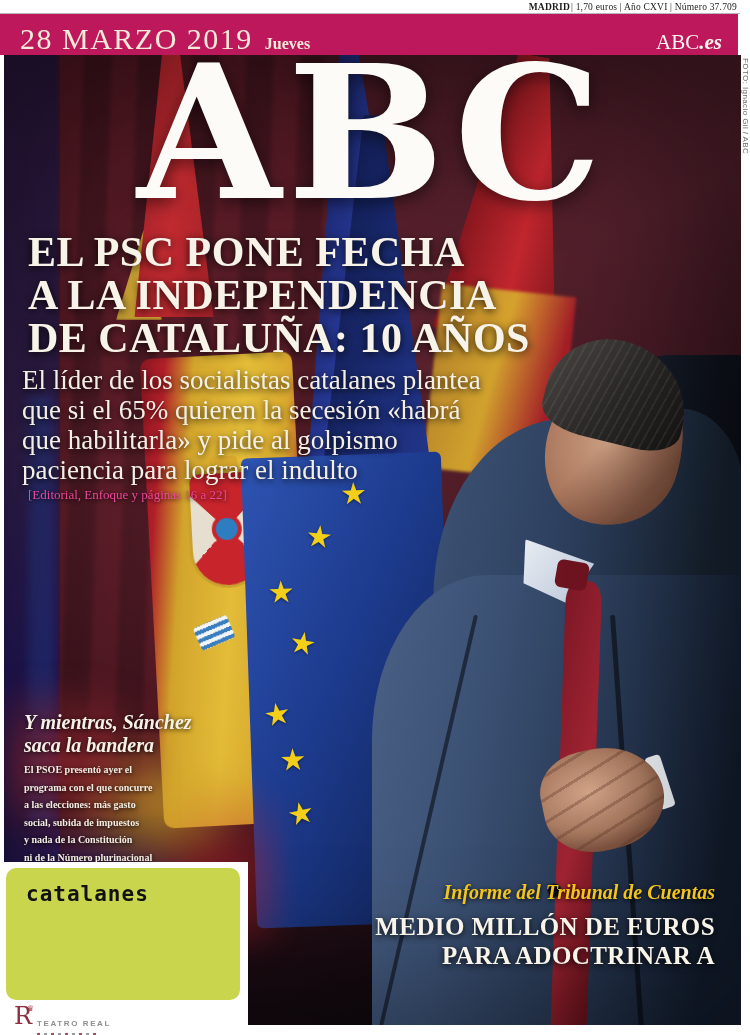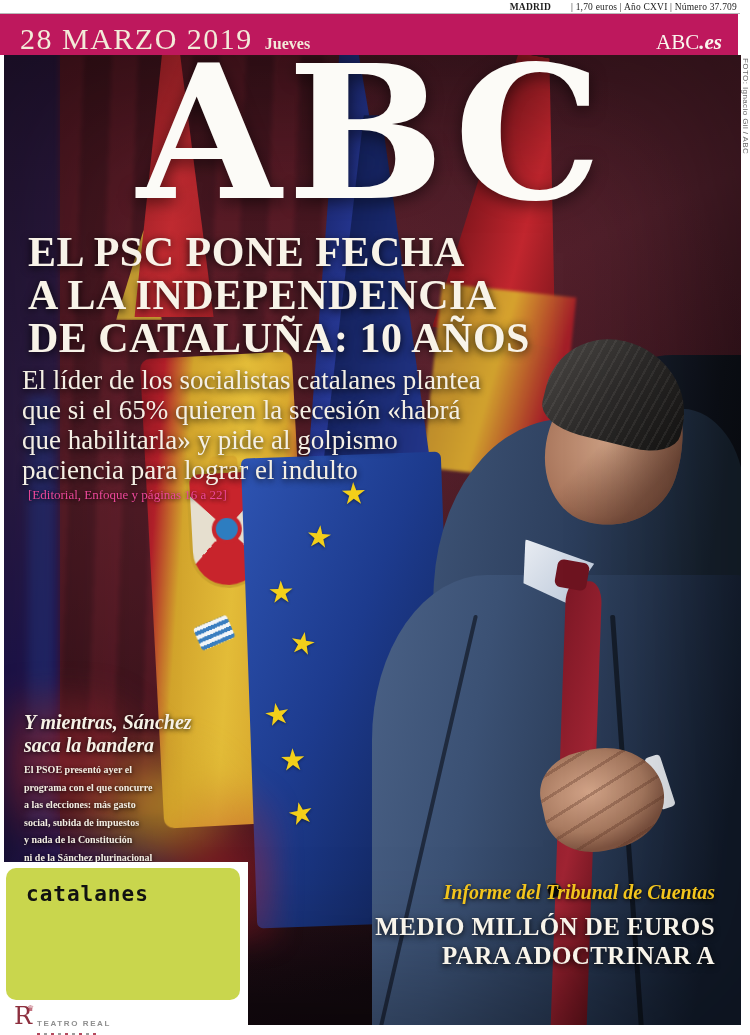--- a/index.html
+++ b/index.html
@@ -1,21 +1,21 @@
 <!DOCTYPE html>
 <html><head>
 <meta charset="utf-8">
 <style>
   html,body{margin:0;padding:0;background:#ffffff;}
   .page{position:relative;width:750px;height:1035px;background:#ffffff;overflow:hidden;
         font-family:"Liberation Serif",serif;}
 
   
   .topbar{position:absolute;top:0;left:0;width:737px;height:13px;
-          display:flex;justify-content:flex-end;align-items:center;gap:20px;
+          display:flex;justify-content:flex-end;align-items:center;gap:1px;
           padding-right:3px;border-bottom:1px solid #b9b9b9;
           font-size:9.5px;color:#1d1d1d;letter-spacing:.2px;}
   .tb-city{font-weight:bold;}
 
   
   .dateband{position:absolute;top:14px;left:0;width:738px;height:41px;background:#be185d;
             display:flex;justify-content:space-between;align-items:baseline;
             padding:0 16px 0 20px;box-sizing:border-box;}
   .db-left{display:flex;align-items:baseline;gap:12px;padding-top:6px;}
   .db-date{font-size:30px;color:#f3ead9;letter-spacing:1.5px;line-height:38px;}
@@ -273,21 +273,21 @@
     <div class="sidebar-title">
       <span>Y mientras, Sánchez</span>
       <span>saca la bandera</span>
     </div>
     <div class="sidebar-body">
       <span>El PSOE presentó ayer el</span>
       <span>programa con el que concurre</span>
       <span>a las elecciones: más gasto</span>
       <span>social, subida de impuestos</span>
       <span>y nada de la Constitución</span>
-      <span>ni de la Sánchez plurinacional</span>
+      <span>ni de la Número plurinacional</span>
     </div>
 
     <div class="bottomright">
       <span class="br-kicker">Informe del Tribunal de Cuentas</span>
       <span class="br-line">MEDIO MILLÓN DE EUROS</span>
       <span class="br-line">PARA ADOCTRINAR A</span>
     </div>
   </div>
 
   <div class="photo-credit">FOTO: Ignacio Gil / ABC</div>

